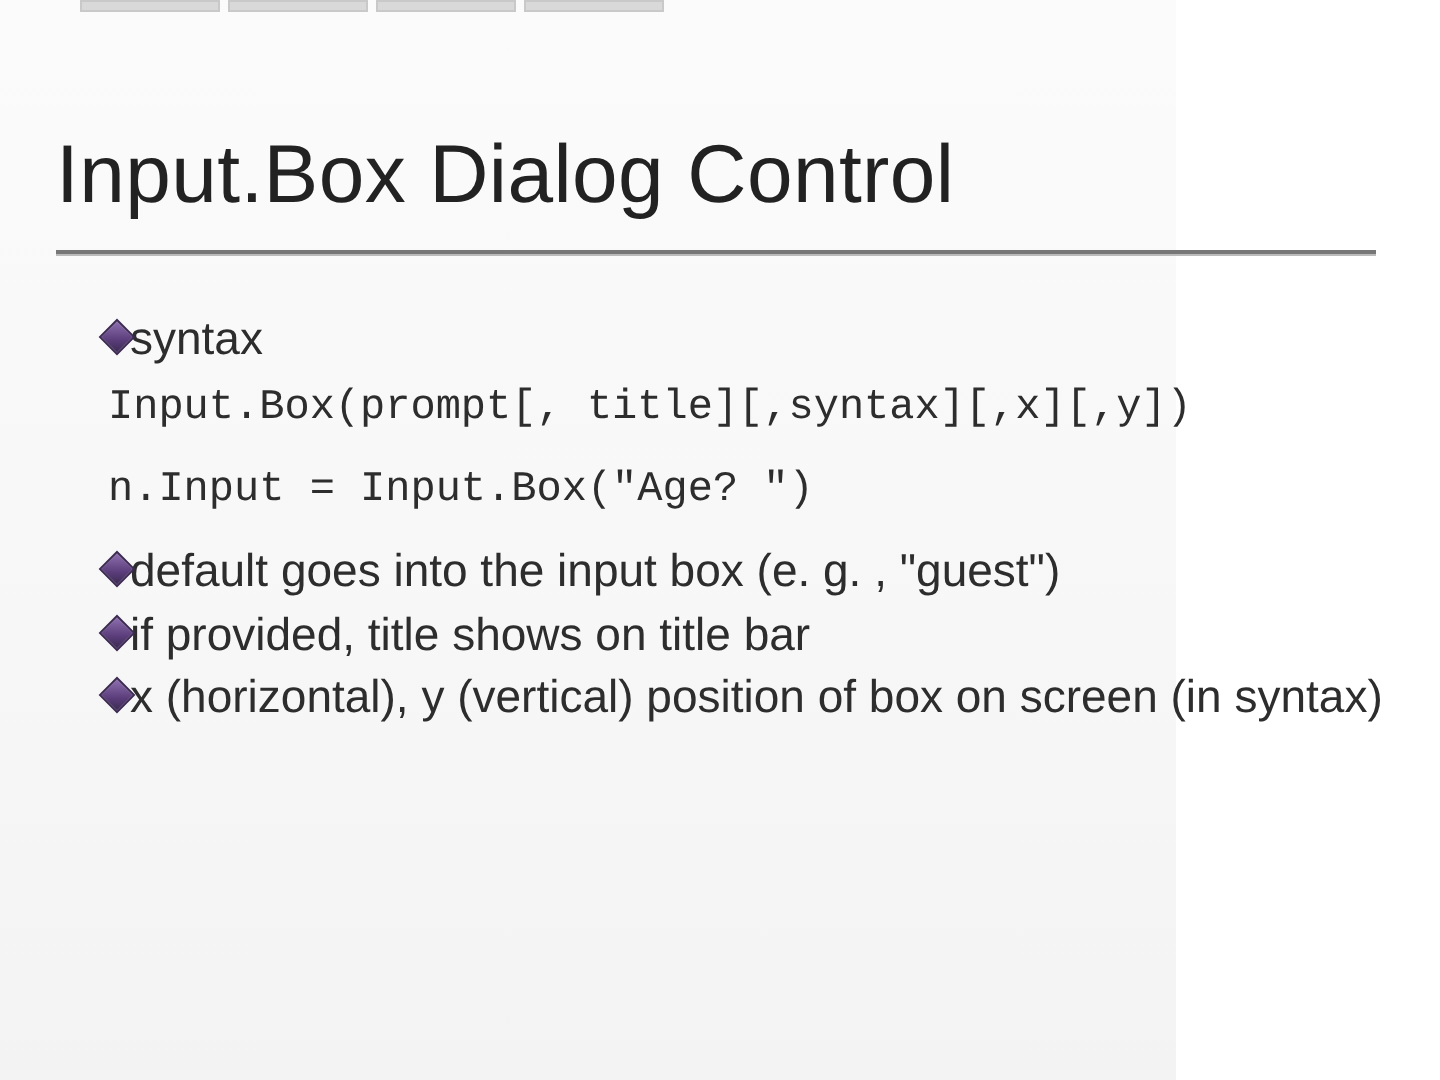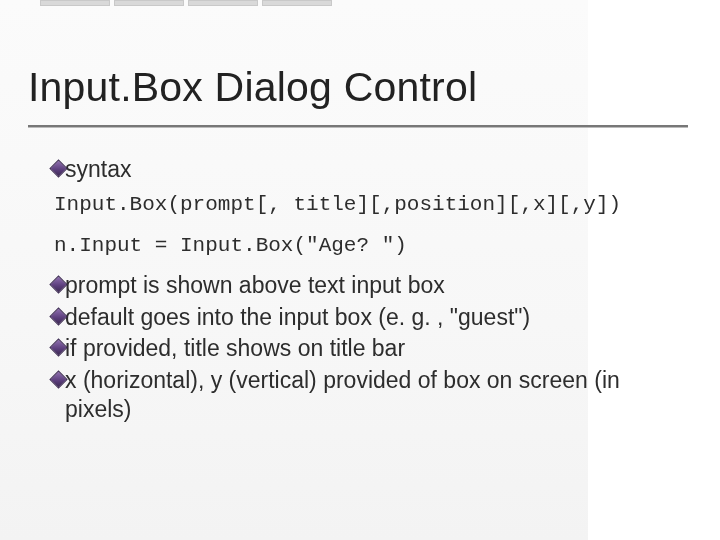--- a/index.html
+++ b/index.html
@@ -102,35 +102,31 @@
     <div class="title-rule"></div>
   </div>
 
   <div class="content">
 
     <div class="bullet-line">
       <span class="diamond"></span>
       <span class="bl-text">syntax</span>
     </div>
 
-    <div class="code-block">Input.Box(prompt[, title][,position][,x][,y])</div>
+    <div class="code-block">Input.Box(prompt[, title][,syntax][,x][,y])</div>
     <div class="code-block">n.Input = Input.Box("Age? ")</div>
 
-    <div class="bullet-line">
-      <span class="diamond"></span>
-      <span class="bl-text">prompt is shown above text input box</span>
-    </div>
     <div class="bullet-line">
       <span class="diamond"></span>
       <span class="bl-text">default goes into the input box (e. g. , "guest")</span>
     </div>
     <div class="bullet-line">
       <span class="diamond"></span>
       <span class="bl-text">if provided, title shows on title bar</span>
     </div>
     <div class="bullet-line">
       <span class="diamond"></span>
-      <span class="bl-text">x (horizontal), y  (vertical) provided of box on screen (in pixels)</span>
+      <span class="bl-text">x (horizontal), y  (vertical) position of box on screen (in syntax)</span>
     </div>
 
   </div>
 
 </div>
 
 </body></html>

